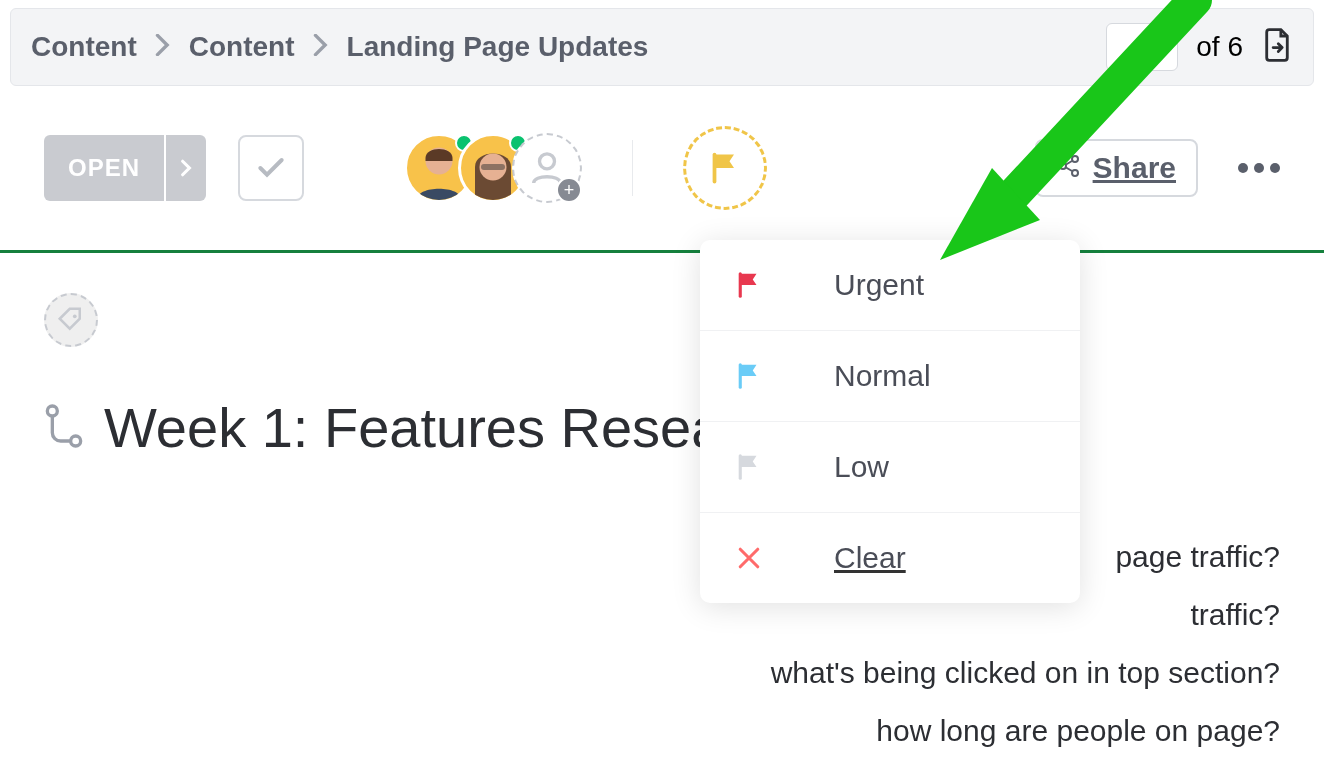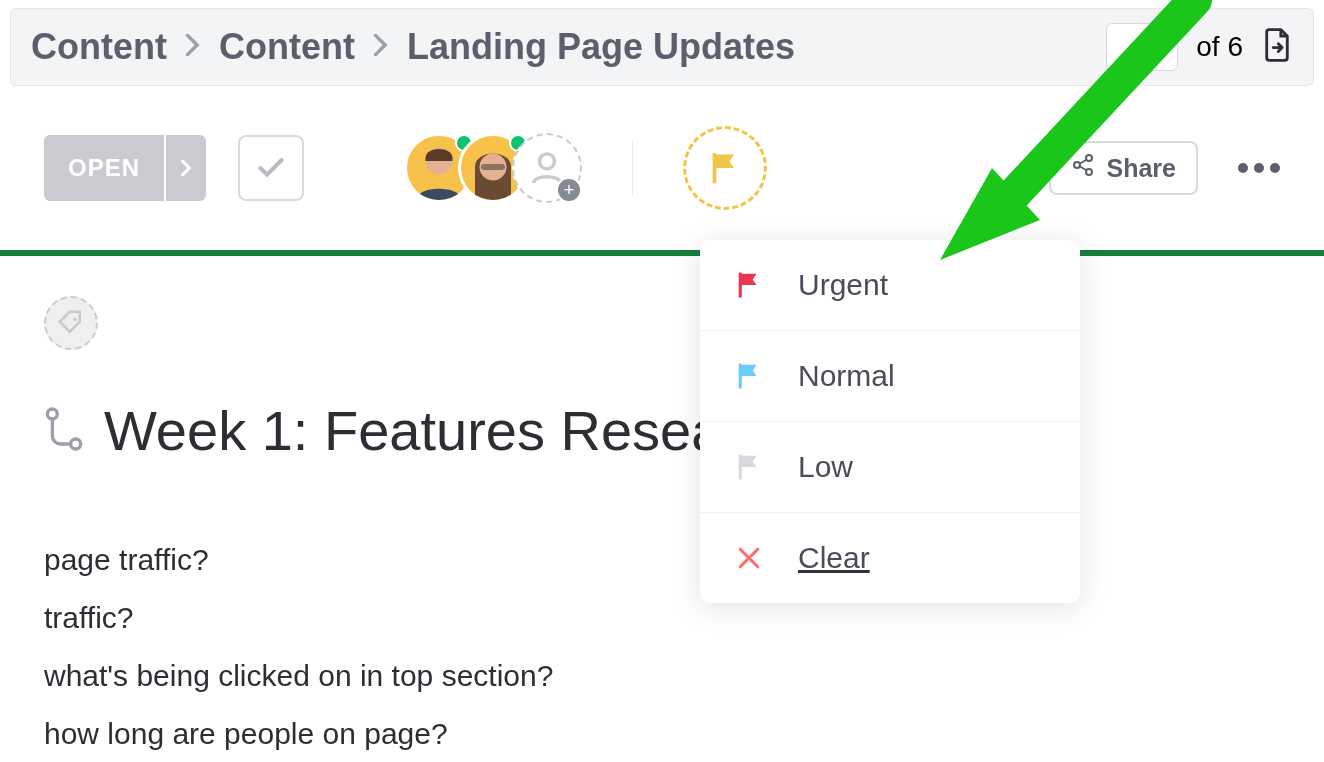--- a/index.html
+++ b/index.html
@@ -1,63 +1,63 @@
 <!DOCTYPE html>
 <html><head>
 <meta charset="utf-8">
 <style>
 * { box-sizing: border-box; margin: 0; padding: 0; }
 body { font-family: -apple-system, BlinkMacSystemFont, "Segoe UI", Helvetica, Arial, sans-serif; background: #fff; color: #333; width: 1324px; }
 
 
 .breadcrumb-bar { background: #f3f4f6; border: 1px solid #e4e6ea; border-radius: 6px; margin: 8px 10px 0 10px; padding: 14px 20px; display: flex; align-items: center; gap: 18px; }
-.crumb { color: #5a5f6b; font-size: 36px; font-weight: 600; }
+.crumb { color: #5a5f6b; font-size: 28px; font-weight: 600; }
 .chevron { color: #9a9fa9; font-size: 20px; }
 .page-input { width: 72px; height: 48px; border: 1px solid #d6d9de; border-radius: 6px; text-align: center; font-size: 26px; color: #5a5f6b; font-weight: 600; font-family: inherit; }
 .page-of { color: #000000; font-size: 28px; font-weight: 500; }
 .doc-icon { color: #5a5f6b; }
 
 
-.toolbar-wrap { border-bottom: 6px solid #15803d; padding: 40px 44px; display: flex; align-items: center; gap: 20px; position: relative; }
+.toolbar-wrap { border-bottom: 3px solid #15803d; padding: 40px 44px; display: flex; align-items: center; gap: 20px; position: relative; }
 .open-btn { background: #c9cbd0; color: #fff; border: none; border-radius: 6px 0 0 6px; height: 66px; padding: 0 24px; font-size: 24px; font-weight: 800; letter-spacing: 1px; }
 .open-caret { background: #c9cbd0; border: none; border-radius: 0 6px 6px 0; height: 66px; width: 40px; margin-left: 2px; display: inline-flex; align-items: center; justify-content: center; color: #fff; }
 .check-btn { width: 66px; height: 66px; border: 2px solid #d6d9de; border-radius: 8px; background: #fff; display: inline-flex; align-items: center; justify-content: center; color: #b7bbc2; margin-left: 12px; }
 .avatars { display: flex; align-items: center; margin-left: 80px; }
 .avatar { width: 70px; height: 70px; border-radius: 50%; border: 3px solid #fff; position: relative; margin-left: -16px; }
 .avatar .dot { position: absolute; top: -2px; right: -2px; width: 18px; height: 18px; background: #0ac26f; border-radius: 50%; border: 2px solid #fff; }
 .avatar.a1 { background: #f8c24a; margin-left: 0; }
 .avatar.a2 { background: #f8c24a; }
 .avatar .face { width: 100%; height: 100%; border-radius: 50%; overflow: hidden; display: flex; align-items: flex-end; justify-content: center; }
 .avatar .face svg { width: 60px; height: 60px; }
 .add-avatar { width: 70px; height: 70px; border-radius: 50%; border: 2px dashed #c7cad0; margin-left: -16px; position: relative; display: flex; align-items: center; justify-content: center; color: #c7cad0; background: #fff; }
 .add-avatar .plus-badge { position: absolute; bottom: -2px; right: -2px; width: 26px; height: 26px; background: #868a93; border-radius: 50%; color: #fff; display: flex; align-items: center; justify-content: center; border: 2px solid #fff; font-size: 18px; }
 .vdiv { width: 1px; height: 56px; background: #e8eaed; margin: 0 30px; }
 .flag-btn { width: 84px; height: 84px; border-radius: 50%; border: 3px dashed #f0c548; display: flex; align-items: center; justify-content: center; background: #fff; }
 
 .spacer { flex: 1; }
-.share-btn { border: 2px solid #d6d9de; border-radius: 8px; background: #fff; padding: 10px 20px; font-size: 25px; color: #5a5f6b; font-weight: 600; display: inline-flex; align-items: center; gap: 12px; }
+.share-btn { border: 2px solid #d6d9de; border-radius: 8px; background: #fff; padding: 10px 20px; font-size: 30px; color: #5a5f6b; font-weight: 600; display: inline-flex; align-items: center; gap: 12px; text-decoration: underline; }
 .more-btn { margin-left: 20px; color: #5a5f6b; display: inline-flex; gap: 6px; background: none; border: none; }
 .more-btn span { width: 10px; height: 10px; background: #5a5f6b; border-radius: 50%; display: inline-block; }
 
 
 .priority-menu { position: absolute; top: 240px; left: 700px; width: 380px; background: #fff; border-radius: 10px; box-shadow: 0 4px 30px rgba(0,0,0,.12); overflow: hidden; z-index: 20; }
-.priority-menu .row { display: flex; align-items: center; padding: 28px 34px; border-bottom: 1px solid #f0f1f3; cursor: pointer; }
+.priority-menu .row { display: flex; align-items: center; padding: 28px 34px; border-bottom: 1px solid #f0f1f3; cursor: pointer; gap: 36px; }
 .priority-menu .row:last-child { border-bottom: none; text-decoration: underline; }
 .priority-menu .label { font-size: 30px; color: #4a4d57; margin-left: 34px; flex: 1; }
 .flag-ico { width: 30px; height: 30px; }
 .check-mark { color: #7b68ee; }
 
 
 .content { padding: 40px 44px; }
 .tag-circle { width: 54px; height: 54px; border: 2px dashed #c7cad0; border-radius: 50%; display: inline-flex; align-items: center; justify-content: center; color: #c7cad0; }
 .title-row { display: flex; align-items: center; gap: 20px; margin-top: 48px; }
 .subtask-ico { color: #9a9fa9; }
 .title { font-size: 56px; font-weight: 400; color: #2c2e33; }
 .body-text p { font-size: 30px; color: #2c2e33; margin-top: 24px; font-weight: 400; }
-.body-text { margin-top: 80px; }
+.body-text { margin-top: 80px; text-align: right; }
 
 
 .arrow { position: absolute; top: 0; left: 930px; z-index: 30; pointer-events: none; }
 </style>
 </head>
 <body>
 
 <div class="breadcrumb-bar">
   <span class="crumb">Content</span>
   <span class="chevron">

